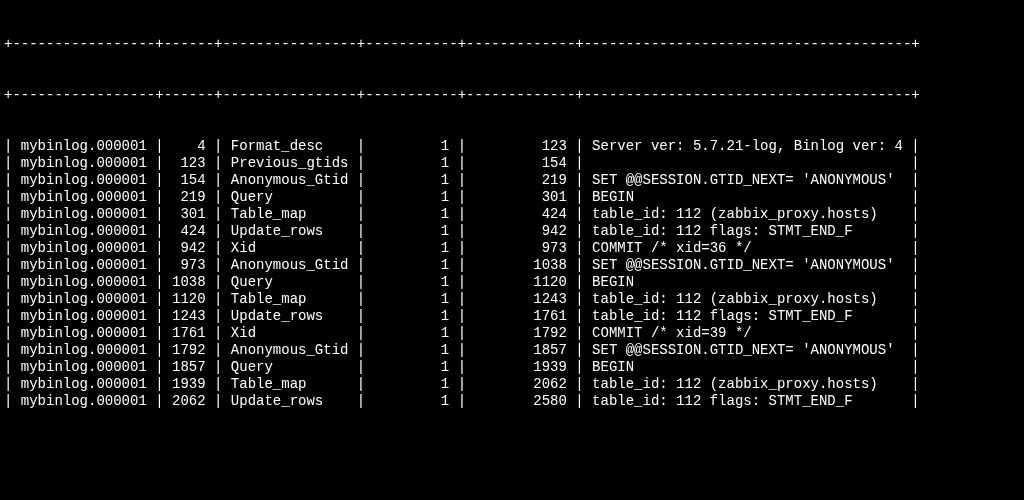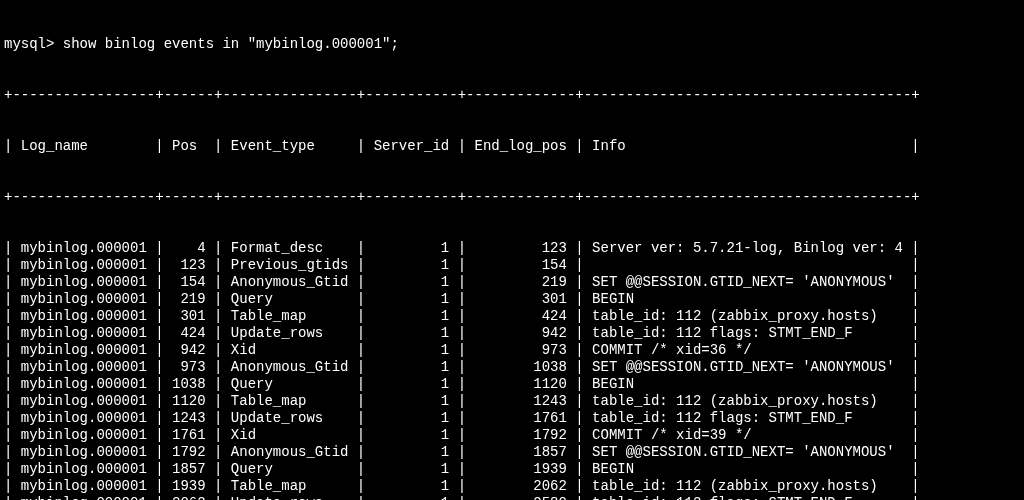--- a/index.html
+++ b/index.html
@@ -19,18 +19,16 @@
     white-space: pre;
   }
   .row {
     white-space: pre;
   }
 </style>
 </head>
 <body>
 
 <div class="terminal">
-  <div class="row">mysql&gt; show binlog events in "mybinlog.000001";</div>
   <div class="row">+-----------------+------+----------------+-----------+-------------+---------------------------------------+</div>
-  <div class="row" id="headerRow">| Log_name        | Pos  | Event_type     | Server_id | End_log_pos | Info                                  |</div>
   <div class="row">+-----------------+------+----------------+-----------+-------------+---------------------------------------+</div>
   <div id="tableBody"><div class="row">| mybinlog.000001 |    4 | Format_desc    |         1 |         123 | Server ver: 5.7.21-log, Binlog ver: 4 |</div><div class="row">| mybinlog.000001 |  123 | Previous_gtids |         1 |         154 |                                       |</div><div class="row">| mybinlog.000001 |  154 | Anonymous_Gtid |         1 |         219 | SET @@SESSION.GTID_NEXT= 'ANONYMOUS'  |</div><div class="row">| mybinlog.000001 |  219 | Query          |         1 |         301 | BEGIN                                 |</div><div class="row">| mybinlog.000001 |  301 | Table_map      |         1 |         424 | table_id: 112 (zabbix_proxy.hosts)    |</div><div class="row">| mybinlog.000001 |  424 | Update_rows    |         1 |         942 | table_id: 112 flags: STMT_END_F       |</div><div class="row">| mybinlog.000001 |  942 | Xid            |         1 |         973 | COMMIT /* xid=36 */                   |</div><div class="row">| mybinlog.000001 |  973 | Anonymous_Gtid |         1 |        1038 | SET @@SESSION.GTID_NEXT= 'ANONYMOUS'  |</div><div class="row">| mybinlog.000001 | 1038 | Query          |         1 |        1120 | BEGIN                                 |</div><div class="row">| mybinlog.000001 | 1120 | Table_map      |         1 |        1243 | table_id: 112 (zabbix_proxy.hosts)    |</div><div class="row">| mybinlog.000001 | 1243 | Update_rows    |         1 |        1761 | table_id: 112 flags: STMT_END_F       |</div><div class="row">| mybinlog.000001 | 1761 | Xid            |         1 |        1792 | COMMIT /* xid=39 */                   |</div><div class="row">| mybinlog.000001 | 1792 | Anonymous_Gtid |         1 |        1857 | SET @@SESSION.GTID_NEXT= 'ANONYMOUS'  |</div><div class="row">| mybinlog.000001 | 1857 | Query          |         1 |        1939 | BEGIN                                 |</div><div class="row">| mybinlog.000001 | 1939 | Table_map      |         1 |        2062 | table_id: 112 (zabbix_proxy.hosts)    |</div><div class="row">| mybinlog.000001 | 2062 | Update_rows    |         1 |        2580 | table_id: 112 flags: STMT_END_F       |</div></div>
 </div>
 
 </body></html>

